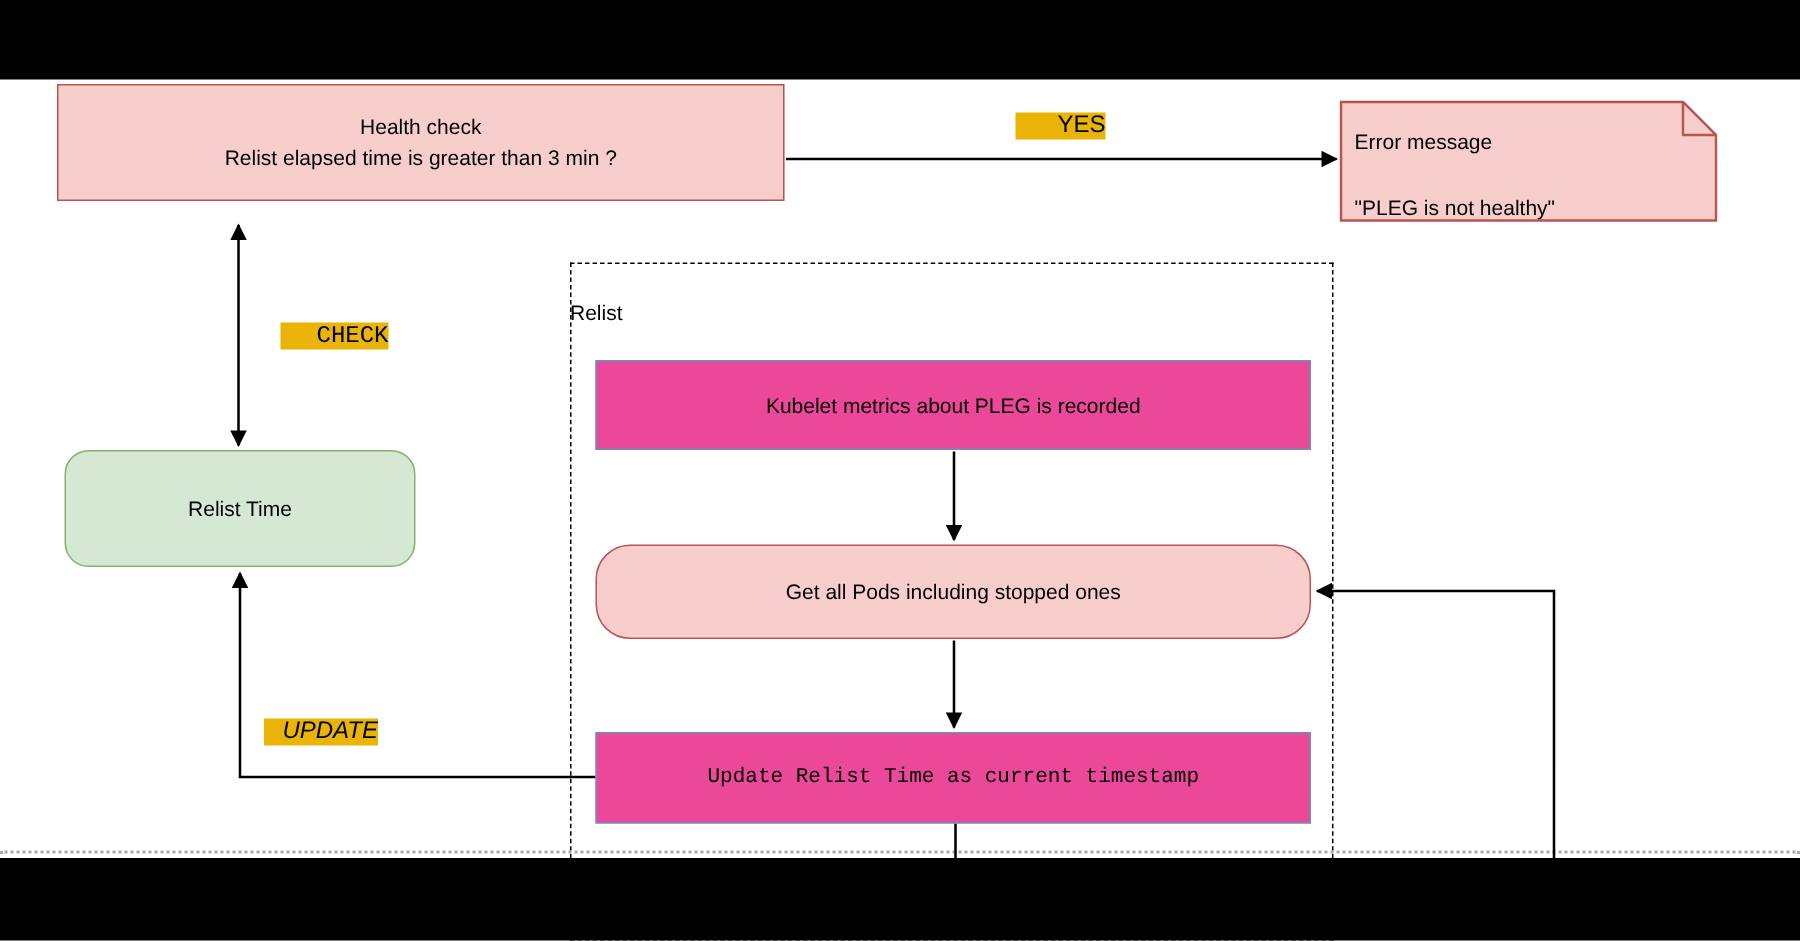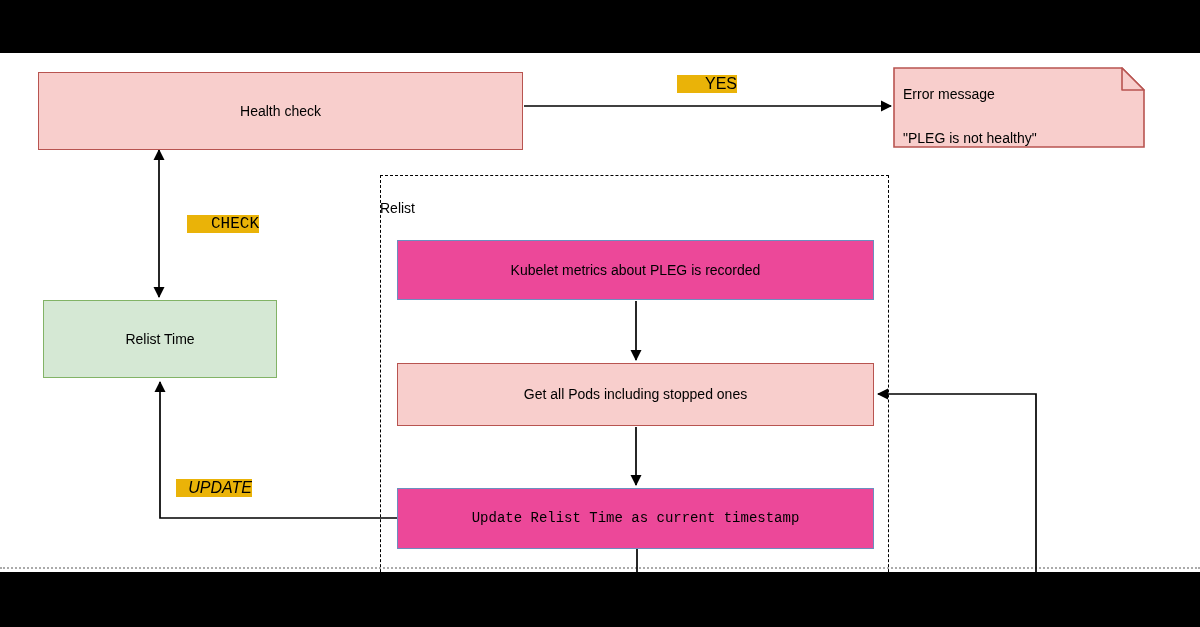--- a/index.html
+++ b/index.html
@@ -68,30 +68,31 @@
 
   <path d="M636,427 V485" fill="none" stroke="#000" stroke-width="1.7" marker-end="url(#arr)"></path>
 
   <path d="M637,549 V574" fill="none" stroke="#000" stroke-width="1.7"></path>
 
   <path d="M397,518 H160 V382" fill="none" stroke="#000" stroke-width="1.7" marker-end="url(#arr)"></path>
 
   <path d="M1036,574 V394 H878" fill="none" stroke="#000" stroke-width="1.7" marker-end="url(#arr)"></path>
 </svg>
 
-<div class="node red" style="left:38px;top:72px;width:485px;height:78px;">
+<div class="node red" style="left:38px;top:56px;width:485px;height:78px;">
   <div>Health check</div>
+  <div>Relist elapsed time is greater than 3 min ?</div>
 </div>
 
 <div class="note-text" style="left:903px;top:74px;width:225px;">Error message</div>
 <div class="note-text" style="left:903px;top:118px;width:225px;">"PLEG is not healthy"</div>
 
-<div class="node green" style="left:43px;top:300px;width:234px;height:78px;">Relist Time</div>
+<div class="node green" style="left:43px;top:300px;width:234px;height:78px;border-radius:16px;">Relist Time</div>
 
 <div class="node blue" style="left:397px;top:240px;width:477px;height:60px;">Kubelet metrics about PLEG is recorded</div>
 
-<div class="node red" style="left:397px;top:363px;width:477px;height:63px;">Get all Pods including stopped ones</div>
+<div class="node red" style="left:397px;top:363px;width:477px;height:63px;border-radius:23px;">Get all Pods including stopped ones</div>
 
 <div class="node blue" style="left:397px;top:488px;width:477px;height:61px;font-family:Liberation Mono, monospace;">Update Relist Time as current timestamp</div>
 
 <div class="edge-label" style="left:677px;top:75px;width:60px;">YES</div>
 <div class="edge-label" style="left:187px;top:215px;width:72px;font-family:Liberation Mono, monospace;">CHECK</div>
 <div class="edge-label" style="left:176px;top:479px;width:76px;font-style:italic;">UPDATE</div>
 
 </body></html>

